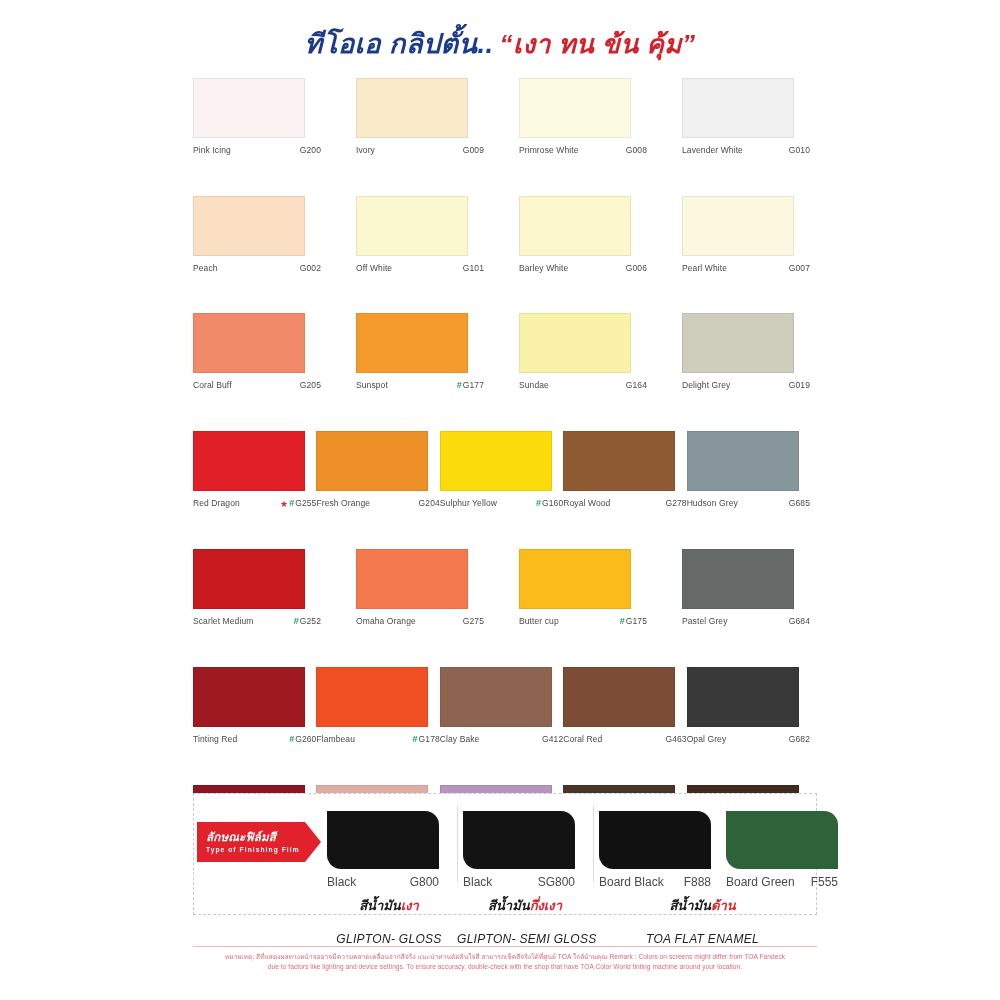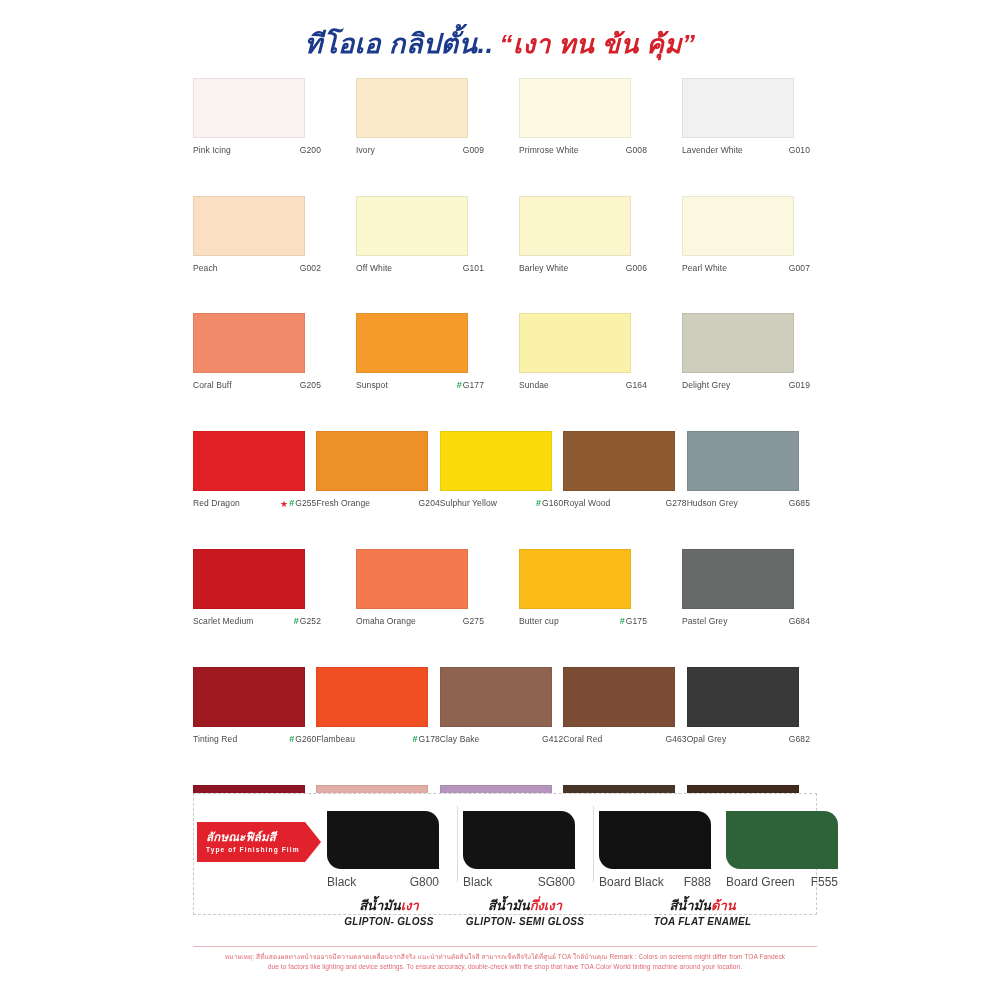--- a/index.html
+++ b/index.html
@@ -185,26 +185,26 @@
   .cap-th {
     font-size: 13px;
     font-weight: bold;
     font-style: italic;
     color: #1a1a1a;
     line-height: 1.2;
     white-space: nowrap;
   }
   .cap-th .cap-red { color: #e1222c; }
   .cap-en {
-    font-size: 10px;
-    font-weight: bold;
+    font-size: 12px;
+    font-weight: normal;
     font-style: italic;
     color: #222222;
     letter-spacing: 0.3px;
-    margin-top: 2px;
+    margin-top: 18px;
     white-space: nowrap;
   }
 
   
   .footer {
     position: absolute;
     left: 193px; top: 946px;
     width: 624px;
     text-align: center;
   }

